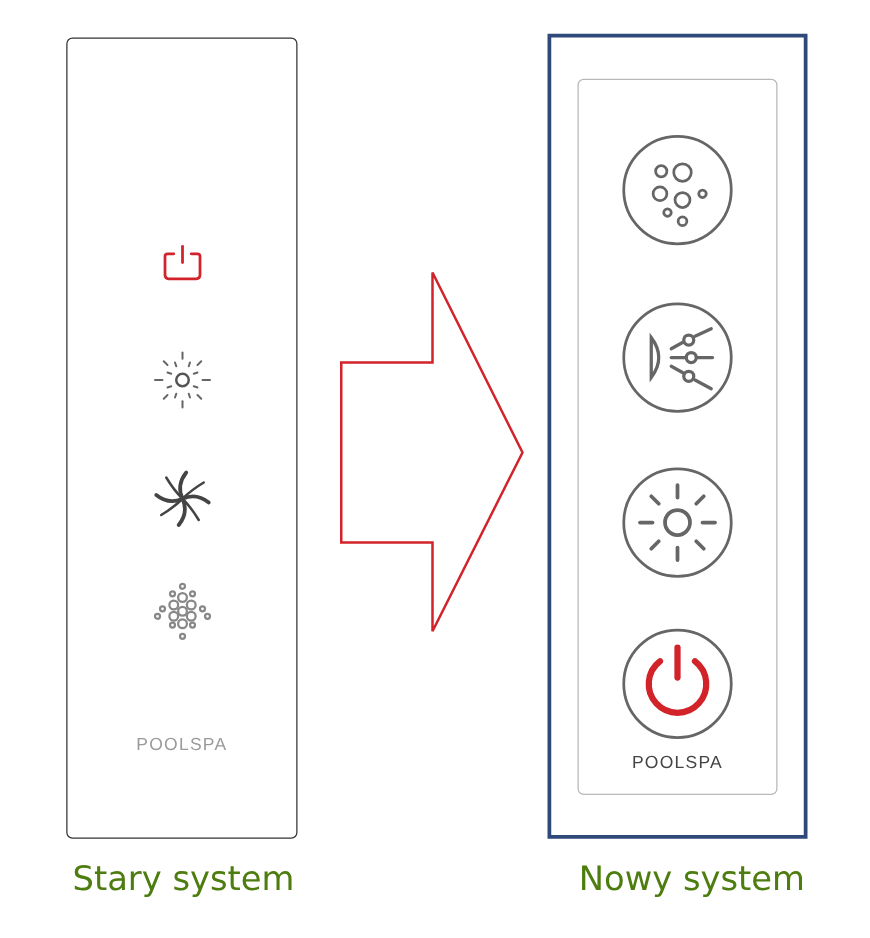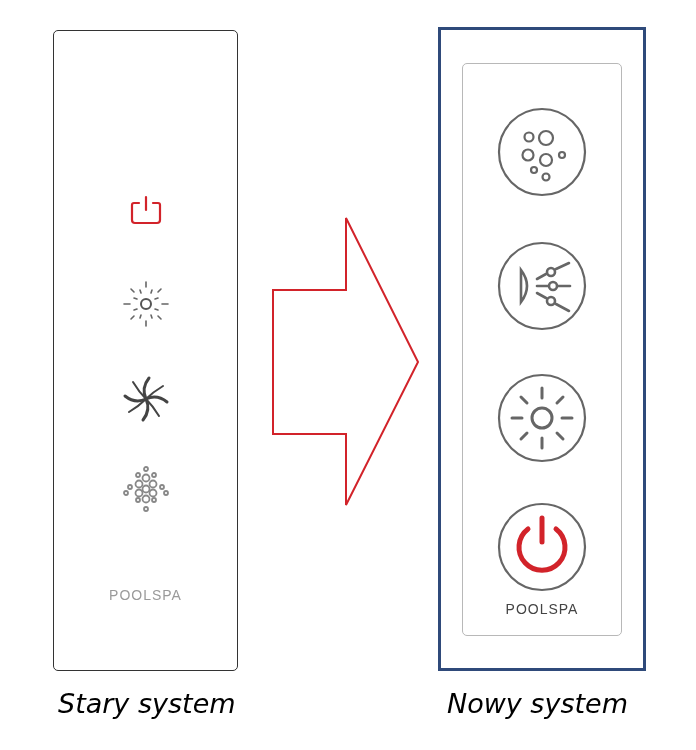--- a/index.html
+++ b/index.html
@@ -3,23 +3,23 @@
 <meta charset="utf-8">
 <style>
   html, body { margin:0; padding:0; background:#ffffff; }
   body { width:696px; height:750px; position:relative; overflow:hidden; font-family:"DejaVu Sans", sans-serif; }
   .abs { position:absolute; }
   .old-panel { left:53px; top:30px; width:183px; height:639px; border:1.5px solid #333; border-radius:5px; background:#fff; }
   .new-outer { left:438px; top:27px; width:202px; height:638px; border:3px solid #2f4a7a; background:#fff; }
   .new-inner { left:462px; top:63px; width:158px; height:571px; border:1px solid #b8b8b8; border-radius:5px; background:#fff; }
   .brand-old { left:53px; width:185px; top:587px; text-align:center; font-family:"Liberation Sans", sans-serif; font-size:14px; letter-spacing:1px; color:#9a9a9a; }
   .brand-new { left:462px; width:160px; top:601px; text-align:center; font-family:"Liberation Sans", sans-serif; font-size:14px; letter-spacing:1px; color:#444; }
-  .caption { font-family:"DejaVu Sans", sans-serif; font-size:27px; color:#000000; top:688px; white-space:nowrap;font-style:italic; }
+  .caption { font-family:"DejaVu Sans", sans-serif; font-size:27px; color:#4d7c0f; top:688px; white-space:nowrap; }
   .cap-old { left:58px; }
-  .cap-new { left:447px; }
+  .cap-new { left:463px; }
   svg { display:block; }
 </style>
 </head>
 <body>
 
 <div class="abs old-panel"></div>
 
 <svg class="abs" style="left:126px;top:193px" width="40" height="36" viewBox="0 0 40 36">
   <path d="M13 10 H8 Q6 10 6 12 V27 Q6 30 9 30 H31 Q34 30 34 27 V12 Q34 10 32 10 H27" fill="none" stroke="#d2232a" stroke-width="2.2" stroke-linecap="round"></path>
   <line x1="20" y1="4" x2="20" y2="17" stroke="#d2232a" stroke-width="2.2" stroke-linecap="round"></line>

